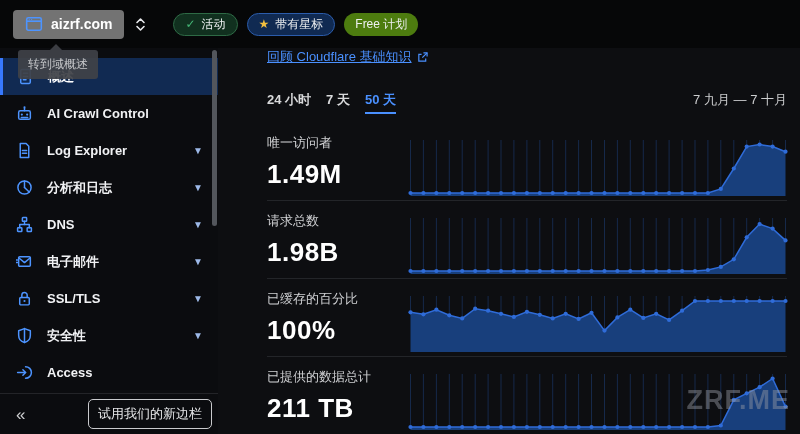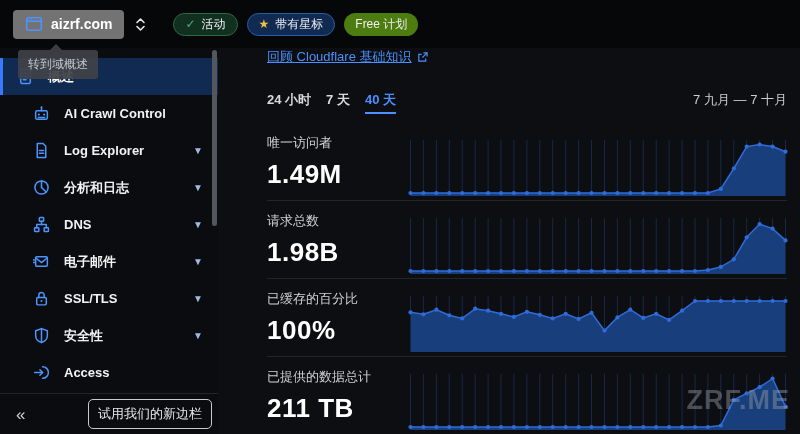--- a/index.html
+++ b/index.html
@@ -27,21 +27,21 @@
   .badge-active  { background:#11301f; border:1px solid #2e6a45; }
   .badge-starred { background:#102a52; border:1px solid #2b5cab; }
   .badge-plan    { background:#4d7c0f; }
   .badge .glyph  { font-size:12px; line-height:1; }
   
   .sidebar {
     position:absolute; top:48px; left:0; width:218px; bottom:0;
     background:#0b0c0f; padding-top:10px;
   }
   .side-item {
-    height:37px; display:flex; align-items:center; padding-left:33px;
+    height:37px; display:flex; align-items:center; padding-left:16px;
     cursor:pointer; position:relative;
   }
   .side-item .sicon { width:17px; height:17px; flex:0 0 17px; display:flex; align-items:center; }
   .side-item .slabel { margin-left:14px; font-size:13px; font-weight:600; color:#f1f2f4; }
   .side-item .caret { margin-left:auto; margin-right:15px; font-size:10px; color:#9db9e8; }
   .side-item.selected { background:#112a52; border-left:3px solid #3779ff; padding-left:14px; }
   .side-item.selected .slabel { color:#ffffff; font-weight:700; }
   .side-scrollbar {
     position:absolute; top:2px; right:1px; width:5px; height:176px;
     background:#53565c; border-radius:3px; cursor:pointer;
@@ -248,21 +248,21 @@
         <path d="M5 2.5H2v7.5h7.5V7"></path>
           <path d="M7 1h4v4"></path>
           <path d="M11 1L5.8 6.2"></path>
       </svg>
     </span>
   </div>
   <div class="tabs-row">
     <span id="tabs-holder" style="display:flex;gap:15px;align-items:baseline;">
         <span class="tab">24 小时</span>
         <span class="tab">7 天</span>
-        <span class="tab selected">40 天</span>
+        <span class="tab selected">50 天</span>
       </span>
     <span class="date-range">7 九月 — 7 十月</span>
   </div>
   <div class="metrics" id="metrics">
       <div class="metric-row">
         <div class="metric-left">
           <div class="metric-label">唯一访问者</div>
           <div class="metric-value">1.49M</div>
         </div>
         <div class="metric-chart"><svg width="380" height="58" viewBox="0 0 380 58">

